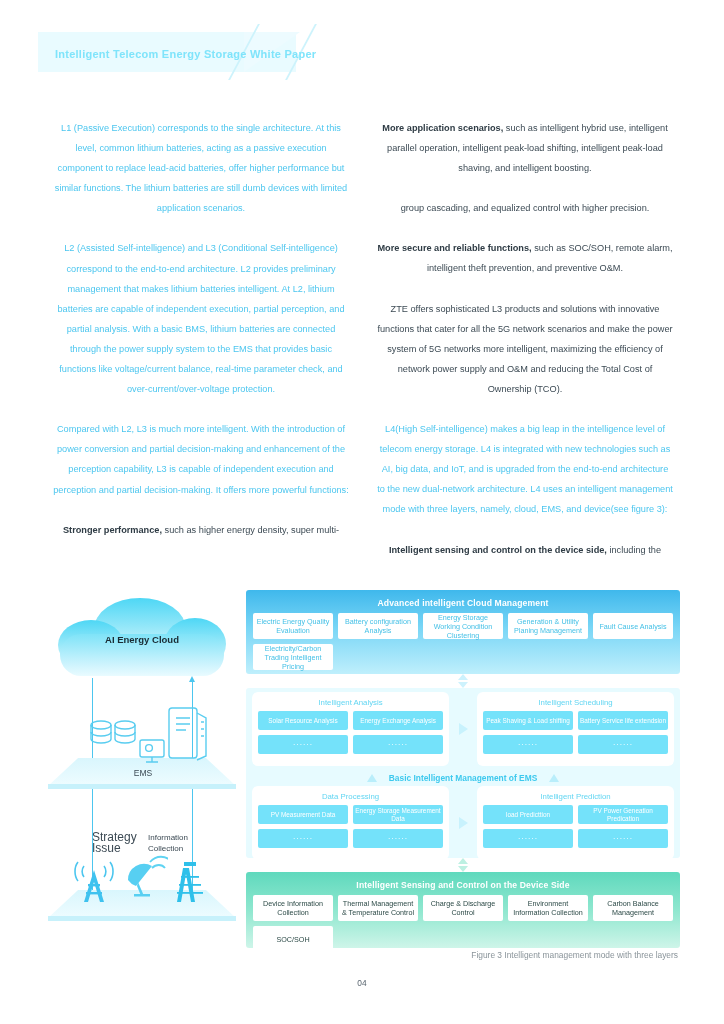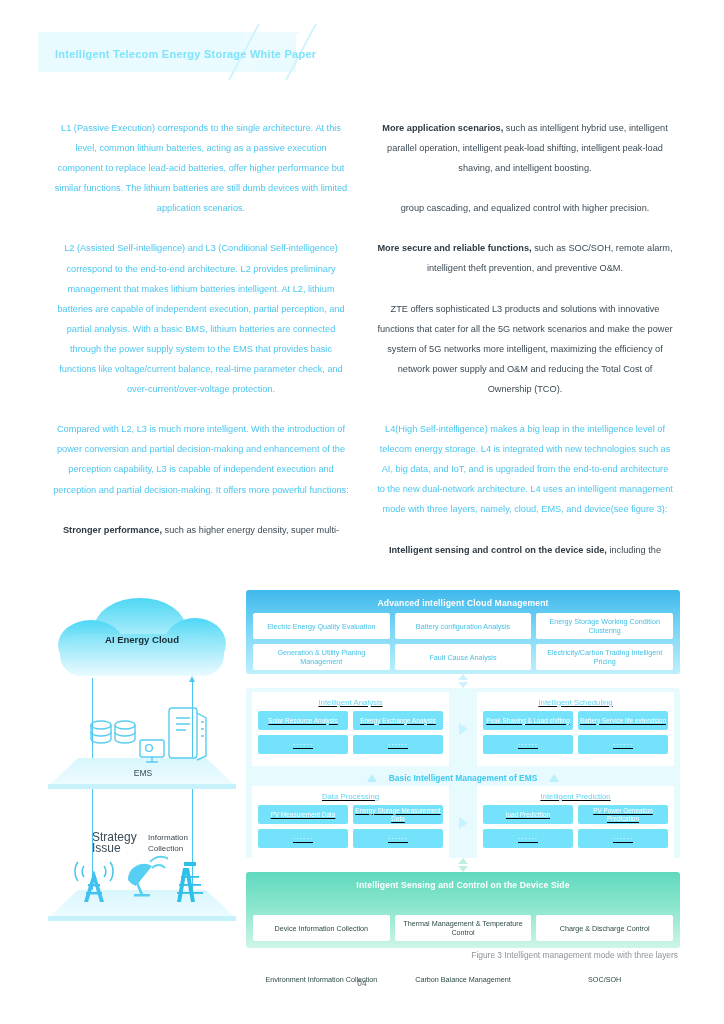--- a/index.html
+++ b/index.html
@@ -187,54 +187,53 @@
   .band-title {
     text-align: center;
     font-size: 8.6px;
     font-weight: 700;
     color: #ffffff;
     padding: 3px 0 5px 0;
     letter-spacing: .15px;
   }
   .grid3 {
     display: grid;
-    grid-template-columns: 1fr 1fr 1fr;
+    grid-template-columns: 1fr 1fr 1fr 1fr 1fr;
     gap: 5px;
   }
   .cellw {
     background: #ffffff;
     border-radius: 2px;
     height: 26px;
     display: flex;
     align-items: center;
     justify-content: center;
     text-align: center;
     font-size: 7.2px;
     line-height: 9px;
     color: #44c0e6;
     padding: 0 3px;
     box-sizing: border-box;
   }
-  .cellw.green { color: #2c4a47; margin-top: 20px; }
+  .cellw.green { color: #2c4a47; }
 
   
   .ems-row {
     display: flex;
     align-items: stretch;
     gap: 0;
     height: 74px;
     margin-bottom: 6px;
   }
   .ems-panel {
     background: #ffffff;
-    border-radius: 0;
+    border-radius: 6px;
     flex: 1 1 0;
     padding: 4px 6px 6px 6px;
     box-sizing: border-box;
-    text-decoration: underline;
   }
   .ems-panel-title {
     text-align: center;
     font-size: 7.8px;
     color: #63d6f2;
     padding: 2px 0 4px 0;
   }
   .ems-cells {
     display: grid;
     grid-template-columns: 1fr 1fr;

